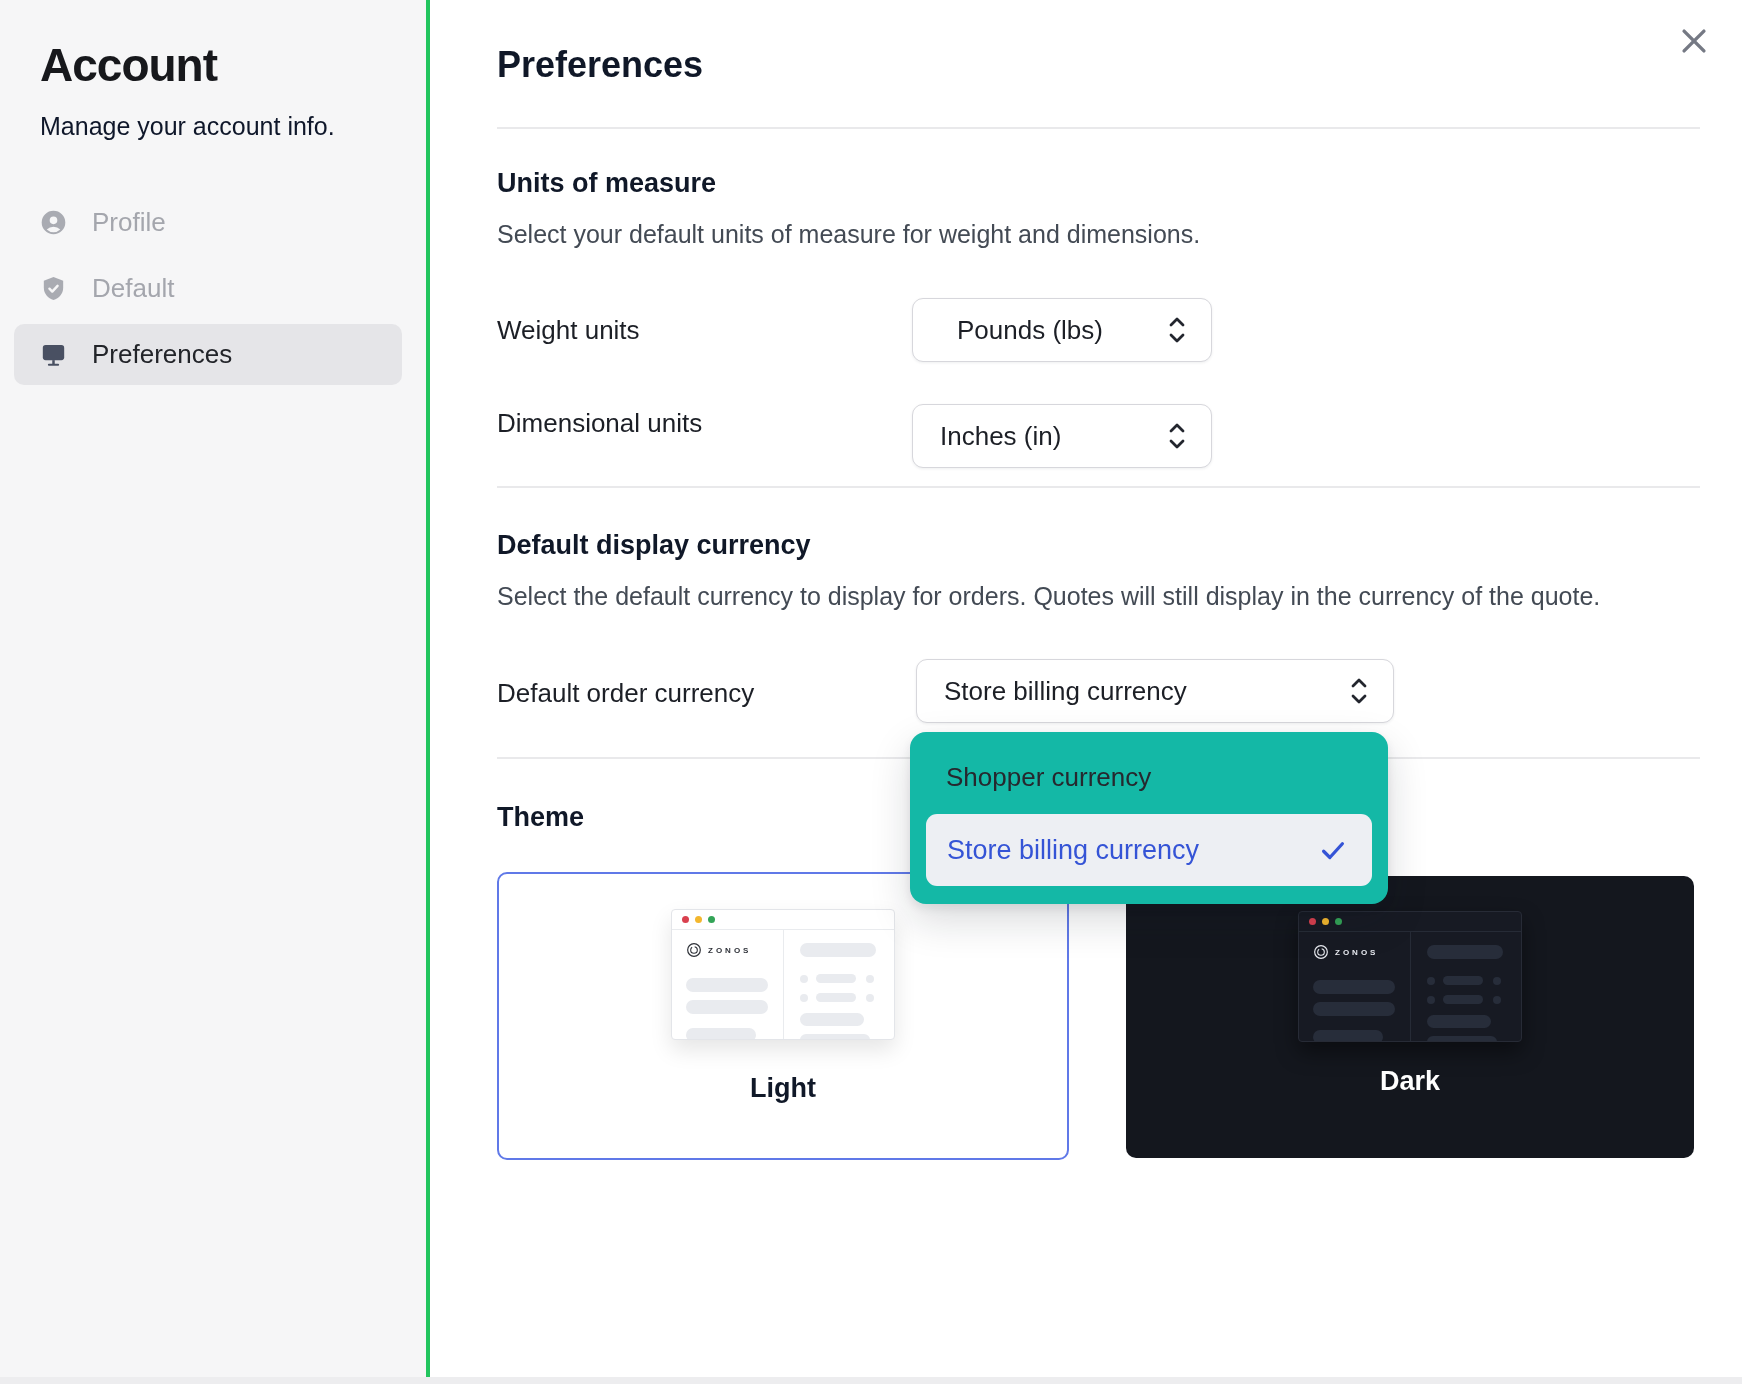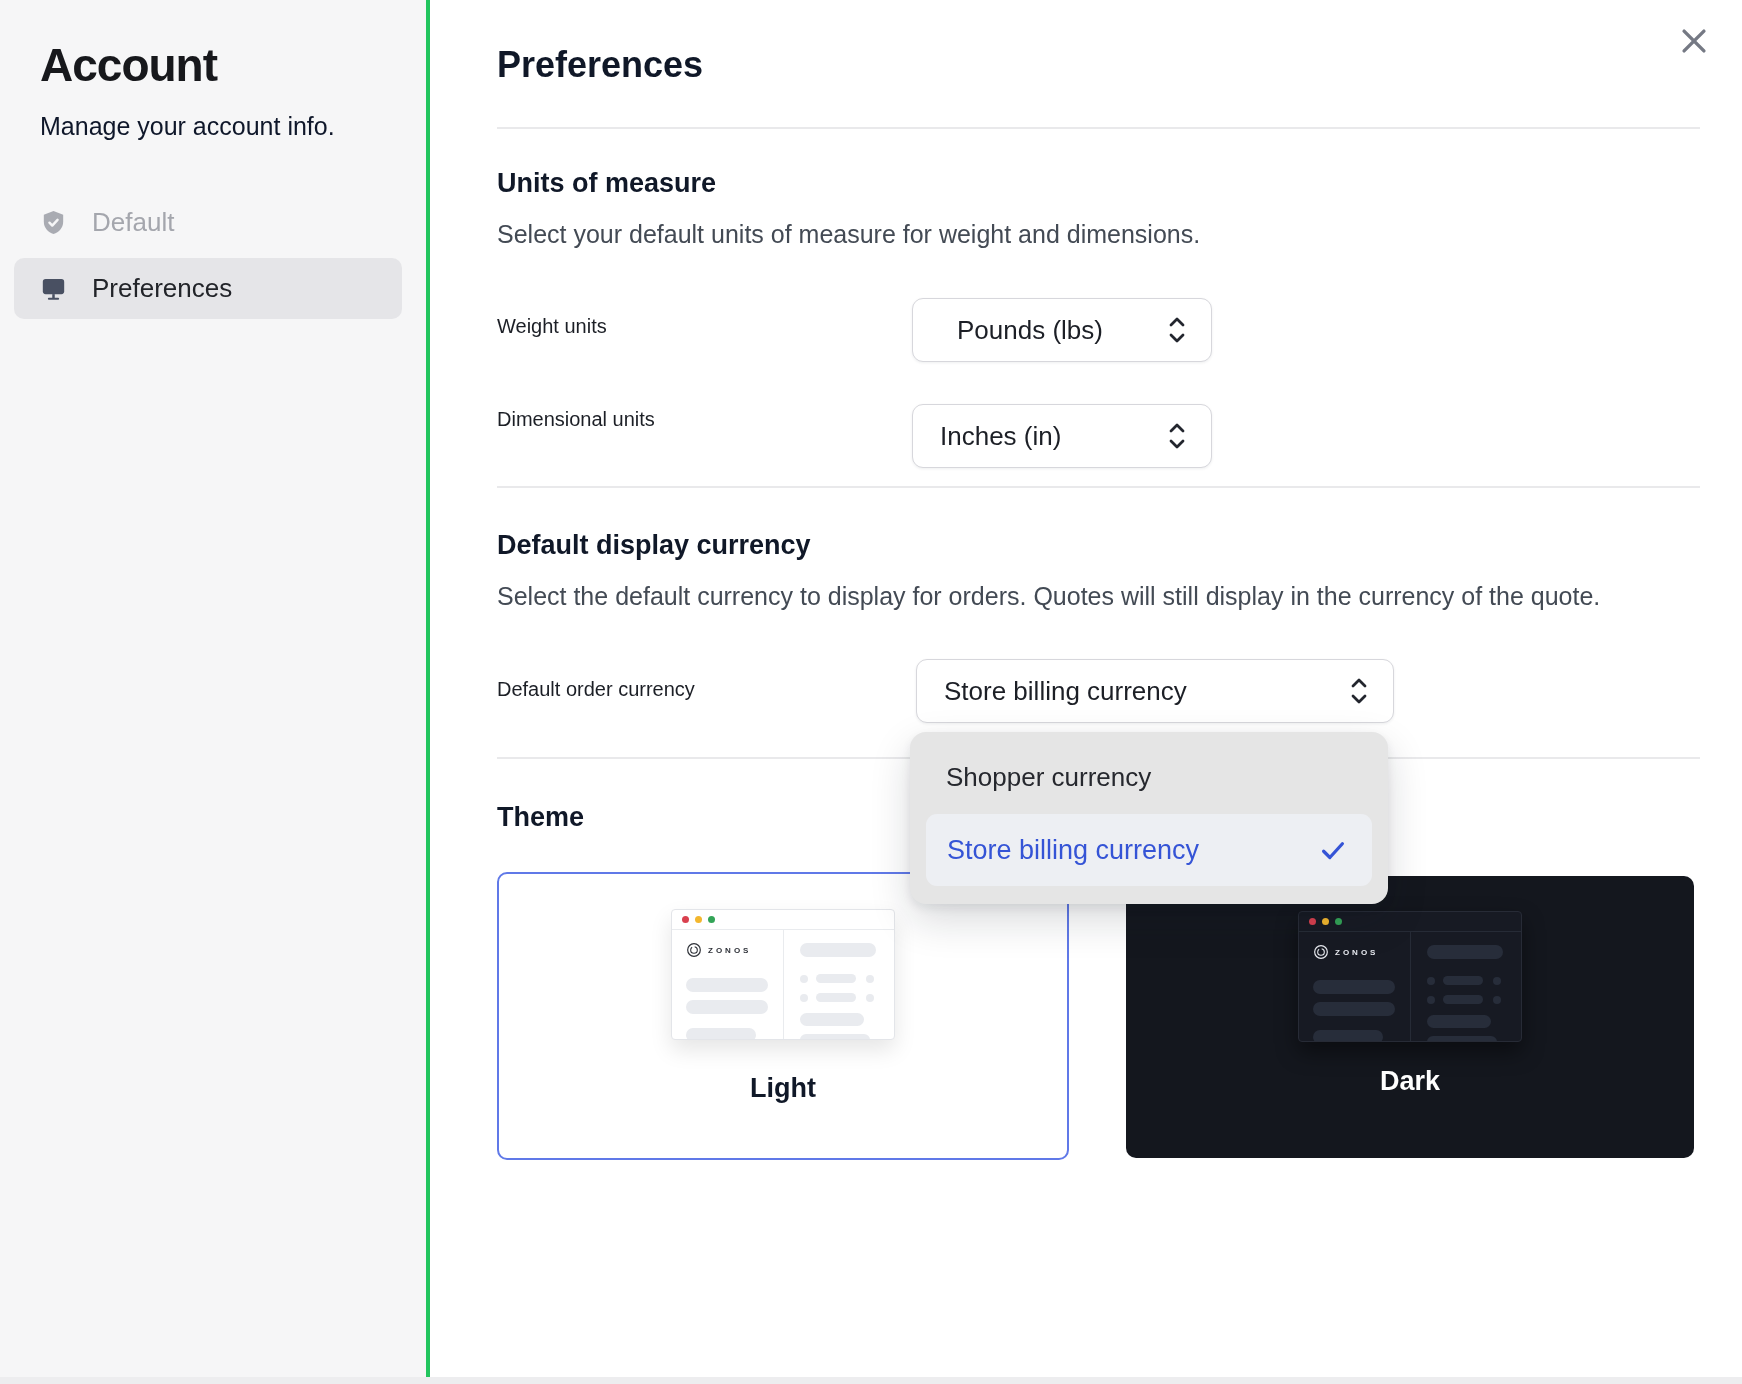--- a/index.html
+++ b/index.html
@@ -23,32 +23,32 @@
   
   .main { position:absolute; left:431px; top:0; width:1311px; height:1384px; background:#fff; }
   .close-btn { position:absolute; top:22px; right:28px; width:40px; height:40px; border:0;
     background:transparent; cursor:pointer; color:#757984; }
   .page-title { position:absolute; left:66px; top:44px; font-size:36px; font-weight:700; color:#101828; }
   .divider { position:absolute; left:66px; right:42px; height:2px; background:#e9e9eb; }
   .d1 { top:127px; } .d2 { top:486px; } .d3 { top:757px; }
 
   .section-title { position:absolute; left:66px; font-size:27px; font-weight:700; color:#101828; }
   .section-desc { position:absolute; left:66px; font-size:25px; color:#434a54; }
-  .row-label { position:absolute; left:66px; font-size:20px; color:#1c1f26; }
+  .row-label { position:absolute; left:66px; font-size:26px; color:#1c1f26; }
 
   .select { position:absolute; height:64px; background:#fff; border:1px solid #d7d7dc;
     border-radius:11px; box-shadow:0 1px 3px rgba(16,24,40,.07); display:flex; align-items:center;
     justify-content:space-between; padding:0 22px 0 27px; font-size:26px; color:#1c1f26; cursor:pointer; }
   .select .chev { width:24px; height:32px; color:#23262e; flex:0 0 auto; }
   .sel-weight { left:481px; top:298px; width:300px;padding-left:44px; }
   .sel-dim    { left:481px; top:390px; width:300px;margin-top:14px; }
   .sel-cur    { left:485px; top:659px; width:478px; }
 
   
-  .menu { position:absolute; left:479px; top:732px; width:478px; height:172px; background:#e5e5e5;
+  .menu { position:absolute; left:479px; top:732px; width:478px; height:172px; background:#14b8a6;
     border-radius:16px; box-shadow:0 4px 10px rgba(16,24,40,.08), 0 16px 40px rgba(16,24,40,.16);
     z-index:40; }
   .menu-opt { position:absolute; left:36px; top:30px; font-size:26px; color:#26282e; cursor:pointer; }
   .menu-opt-selected { position:absolute; left:16px; right:16px; top:82px; height:72px;
     background:#edeff3; border-radius:11px; display:flex; align-items:center;
     justify-content:space-between; padding:0 24px 0 21px; cursor:pointer; }
   .menu-opt-selected .lbl { font-size:27px; color:#3554d6; }
   .menu-opt-selected .check { width:30px; height:30px; color:#3554d6; }
 
   
@@ -100,20 +100,26 @@
 <body>
 
 <div class="stage">
 
   <aside class="sidebar">
     <div class="sidebar-title">Account</div>
     <div class="sidebar-subtitle">Manage your account info.</div>
     <nav class="nav">
       <div class="nav-item">
         <svg class="nicon" viewBox="0 0 24 24">
+          <path fill="currentColor" fill-rule="evenodd" d="M12 1.5a10.5 10.5 0 1 0 0 21 10.5 10.5 0 0 0 0-21zm0 5.2a3.4 3.4 0 1 1 0 6.8 3.4 3.4 0 0 1 0-6.8zm-6 11.6a8.3 8.3 0 0 1 12 0 8.6 8.6 0 0 1-12 0z"></path>
+        </svg>
+        <span>Profile</span>
+      </div>
+      <div class="nav-item">
+        <svg class="nicon" viewBox="0 0 24 24">
           <path fill="currentColor" d="M12 1.8l8.6 3.2v6.3c0 5.4-3.7 9.4-8.6 10.9-4.9-1.5-8.6-5.5-8.6-10.9V5z"></path>
           <path fill="none" stroke="#f6f6f7" stroke-width="2.2" stroke-linecap="round" stroke-linejoin="round" d="M8.4 12.2l2.5 2.5 4.7-5"></path>
         </svg>
         <span>Default</span>
       </div>
       <div class="nav-item active">
         <svg class="nicon" viewBox="0 0 24 24">
           <rect x="2.5" y="3.5" width="19" height="13.5" rx="2.5" fill="currentColor"></rect>
           <rect x="10.9" y="17" width="2.2" height="4" fill="currentColor"></rect>
           <rect x="7" y="20.2" width="10" height="1.9" rx="0.9" fill="currentColor"></rect>

